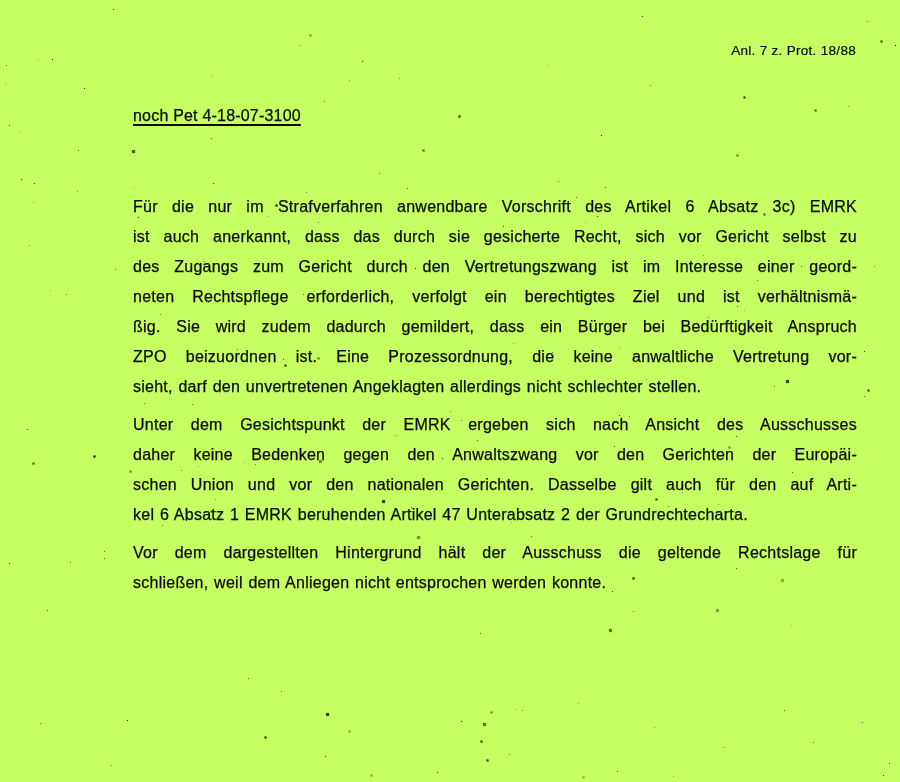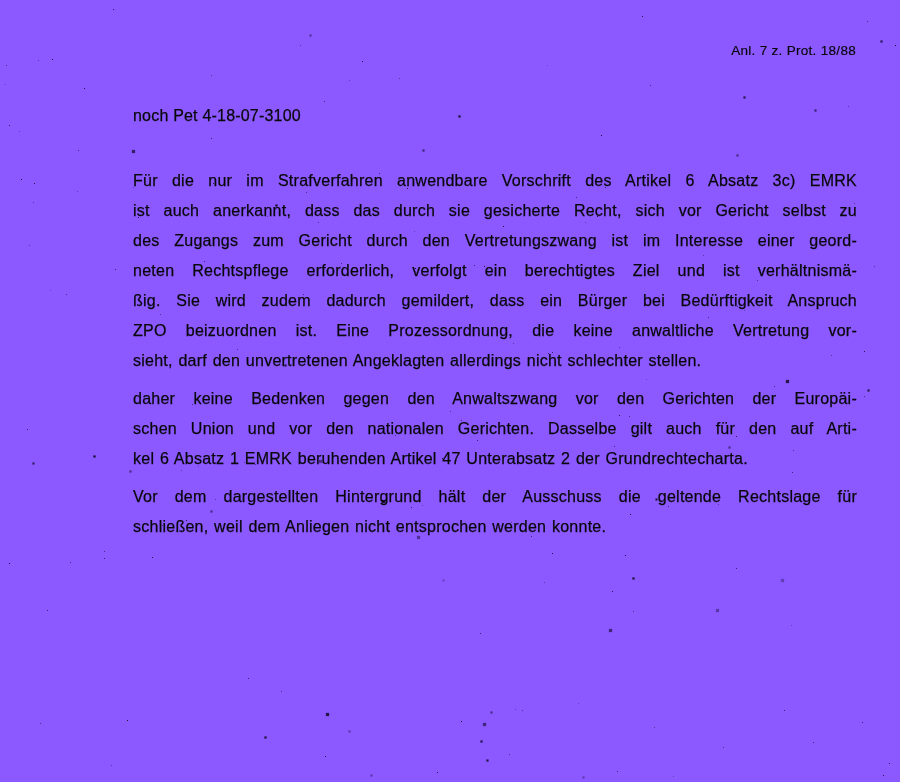--- a/index.html
+++ b/index.html
@@ -5,21 +5,21 @@
 <style>
   html, body {
     margin: 0;
     padding: 0;
     background: #ffffff;
   }
   .page {
     position: relative;
     width: 900px;
     height: 782px;
-    background: #8b5cf6;
+    background: #bef264;
     overflow: hidden;
     font-family: "Liberation Sans", sans-serif;
     color: #161616;
     
     filter: blur(0.24px) contrast(1.12);
   }
   .annotation {
     position: absolute;
     top: 43px;
     right: 44px;
@@ -31,26 +31,27 @@
   .reference {
     position: absolute;
     top: 107px;
     left: 133px;
     font-size: 16px;
     letter-spacing: 0.2px;
     white-space: nowrap;
     -webkit-text-stroke: 0.25px #161616;
   }
   .reference .ref-text {
+    text-decoration: underline;
     text-decoration-thickness: 1.6px;
     text-underline-offset: 3px;
   }
   .body-text {
     position: absolute;
-    top: 166px;
+    top: 192px;
     left: 133px;
     width: 724px;
     font-size: 16px;
     letter-spacing: 0.25px;
     word-spacing: 1px;
     -webkit-text-stroke: 0.25px #161616;
   }
   .para {
     margin: 0 0 8px 0;
     padding: 0;
@@ -92,20 +93,21 @@
       <div class="line">Für die nur im Strafverfahren anwendbare Vorschrift des Artikel 6 Absatz 3c) EMRK</div>
       <div class="line">ist auch anerkannt, dass das durch sie gesicherte Recht, sich vor Gericht selbst zu</div>
       <div class="line">des Zugangs zum Gericht durch den Vertretungszwang ist im Interesse einer geord-</div>
       <div class="line">neten Rechtspflege erforderlich, verfolgt ein berechtigtes Ziel und ist verhältnismä-</div>
       <div class="line">ßig. Sie wird zudem dadurch gemildert, dass ein Bürger bei Bedürftigkeit Anspruch</div>
       <div class="line">ZPO beizuordnen ist. Eine Prozessordnung, die keine anwaltliche Vertretung vor-</div>
       <div class="line last">sieht, darf den unvertretenen Angeklagten allerdings nicht schlechter stellen.</div>
     </div>
 
     <div class="para">
+      <div class="line">Unter dem Gesichtspunkt der EMRK ergeben sich nach Ansicht des Ausschusses</div>
       <div class="line">daher keine Bedenken gegen den Anwaltszwang vor den Gerichten der Europäi-</div>
       <div class="line">schen Union und vor den nationalen Gerichten. Dasselbe gilt auch für den auf Arti-</div>
       <div class="line last">kel 6 Absatz 1 EMRK beruhenden Artikel 47 Unterabsatz 2 der Grundrechtecharta.</div>
     </div>
 
     <div class="para">
       <div class="line">Vor dem dargestellten Hintergrund hält der Ausschuss die geltende Rechtslage für</div>
       <div class="line last">schließen, weil dem Anliegen nicht entsprochen werden konnte.</div>
     </div>
 

